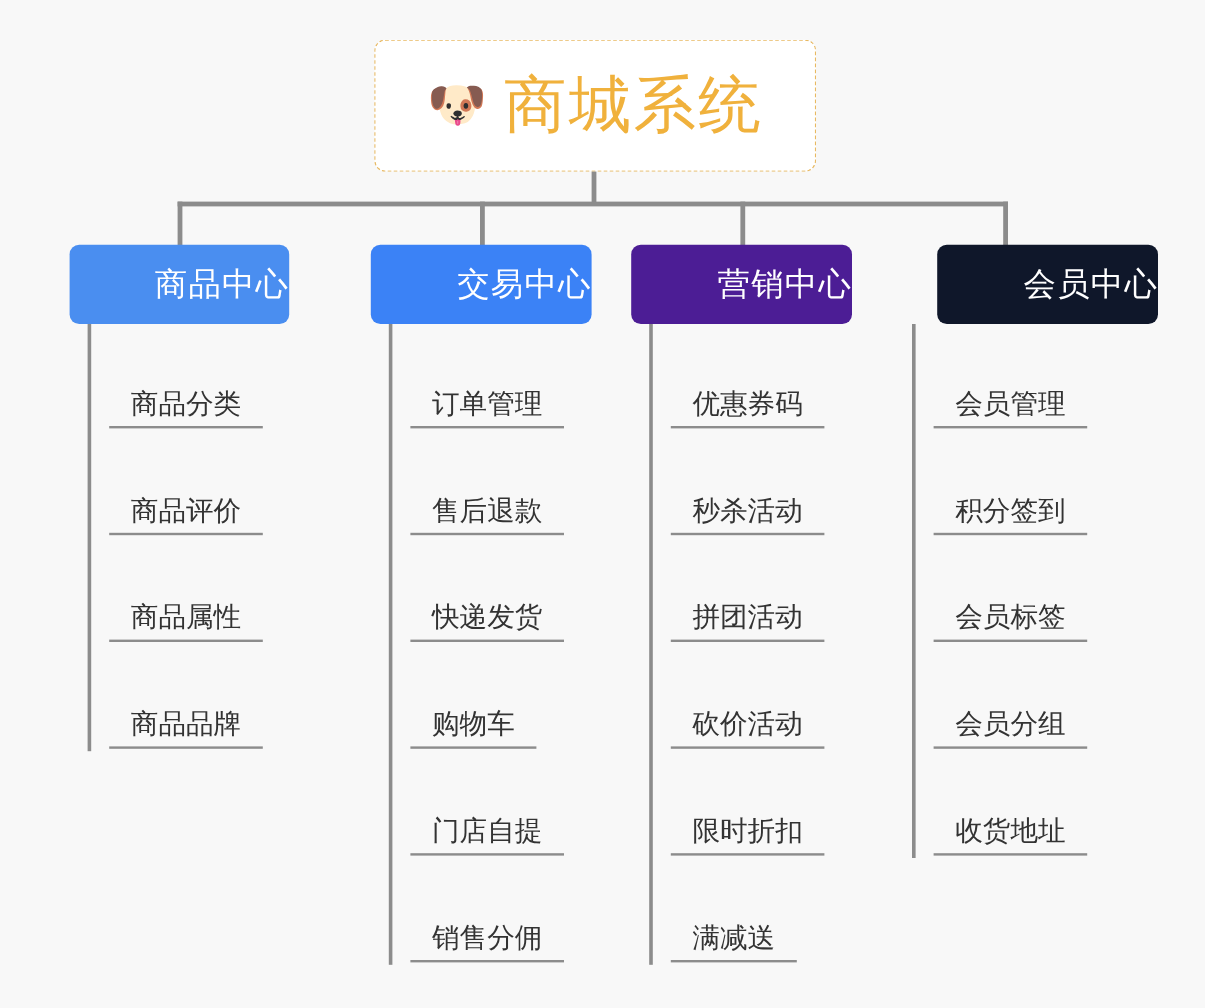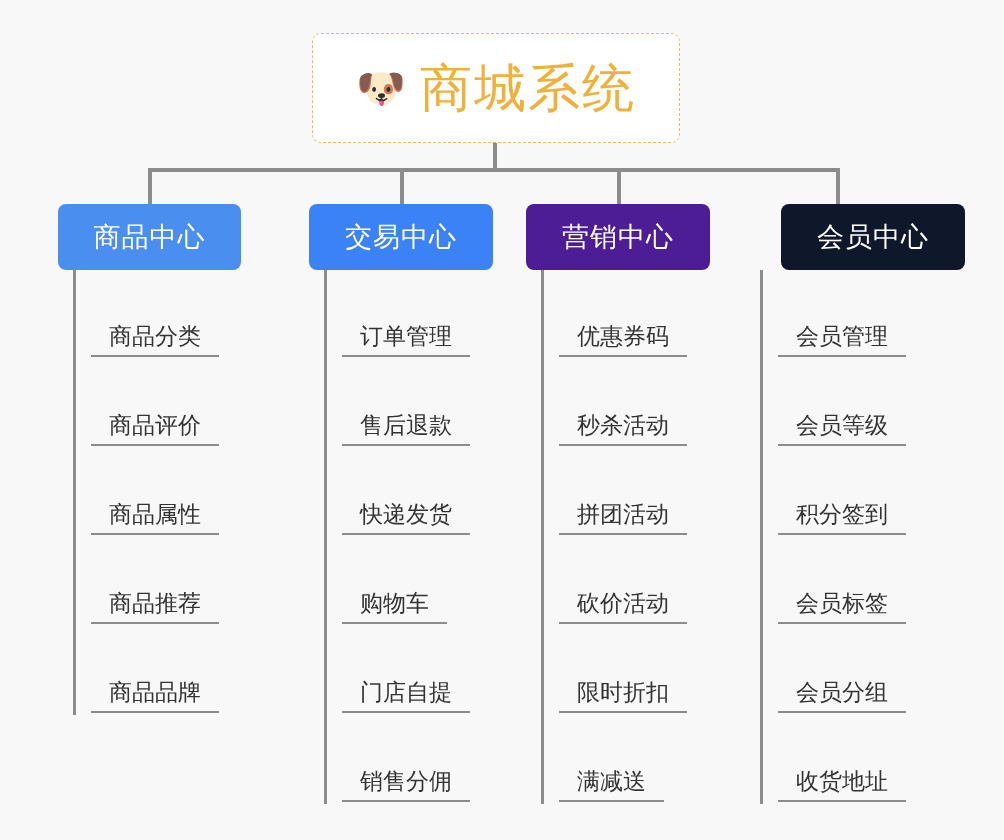--- a/index.html
+++ b/index.html
@@ -92,21 +92,21 @@
   .column.col1 { left: 309px; width: 190px; }
   .column.col2 { left: 526px; width: 190px; }
   .column.col3 { left: 745px; width: 190px; }
 
   .cat-box {
     box-sizing: border-box;
     height: 66px;
     border-radius: 8px;
     display: flex;
     align-items: center;
-    justify-content: center;
+    justify-content: flex-end;
     color: #ffffff;
     font-size: 27px;
     letter-spacing: 1px;
     white-space: nowrap;
   }
   .col0 .cat-box { width: 183px; }
   .col1 .cat-box { width: 184px; }
   .col2 .cat-box { width: 184px; }
   .col3 .cat-box { width: 184px; }
 
@@ -162,23 +162,20 @@
         <div class="child-item">
             <span class="child-label">商品分类</span>
           </div>
         <div class="child-item">
             <span class="child-label">商品评价</span>
           </div>
         <div class="child-item">
             <span class="child-label">商品属性</span>
           </div>
         <div class="child-item">
-            <span class="child-label">商品推荐</span>
-          </div>
-        <div class="child-item">
             <span class="child-label">商品品牌</span>
           </div>
       </div>
     </div>
 
     <div class="column col1">
       <div class="cat-box" style="background: #3b82f6;">
         <span>交易中心</span>
       </div>
       <div class="children">
@@ -231,23 +228,20 @@
 
     <div class="column col3">
       <div class="cat-box" style="background: #0f172a; margin-left: 36px;">
         <span>会员中心</span>
       </div>
       <div class="children">
         <div class="child-item">
             <span class="child-label">会员管理</span>
           </div>
         <div class="child-item">
-            <span class="child-label">会员等级</span>
-          </div>
-        <div class="child-item">
             <span class="child-label">积分签到</span>
           </div>
         <div class="child-item">
             <span class="child-label">会员标签</span>
           </div>
         <div class="child-item">
             <span class="child-label">会员分组</span>
           </div>
         <div class="child-item">
             <span class="child-label">收货地址</span>

